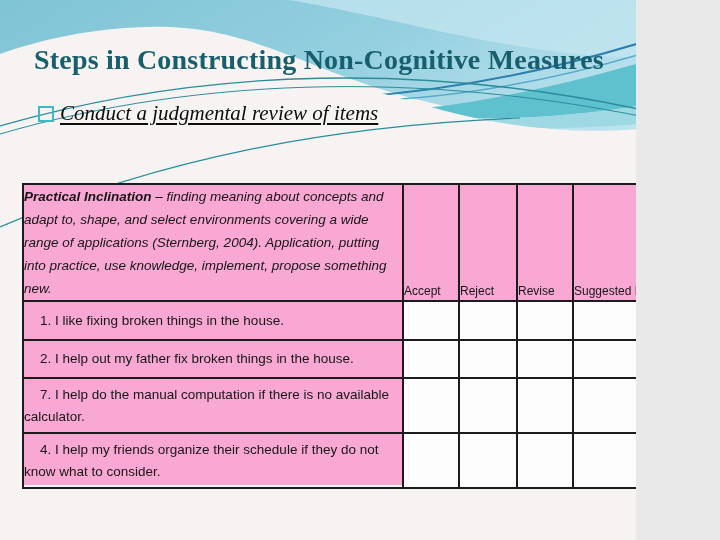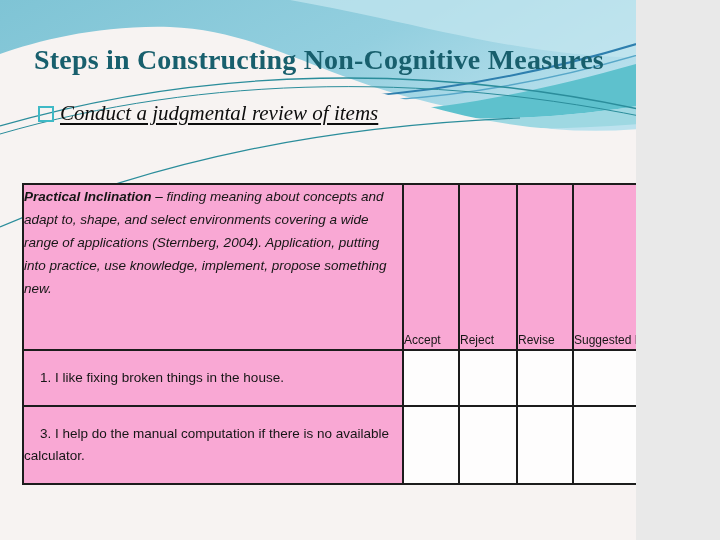--- a/index.html
+++ b/index.html
@@ -157,22 +157,36 @@
         <td class="head-cell">Revise</td>
         <td class="head-cell">Suggested Revision</td>
       </tr>
       <tr style="height:39px">
         <td class="item-cell">1. I like fixing broken things in the house.</td>
         <td class="empty-cell"></td>
         <td class="empty-cell"></td>
         <td class="empty-cell"></td>
         <td class="empty-cell"></td>
       </tr>
+      <tr style="height:38px">
+        <td class="item-cell">2. I help out my father fix broken things in the house.</td>
+        <td class="empty-cell"></td>
+        <td class="empty-cell"></td>
+        <td class="empty-cell"></td>
+        <td class="empty-cell"></td>
+      </tr>
       <tr style="height:55px">
-        <td class="item-cell">3. I help do the manual computation if there is no available calculator.</td>
+        <td class="item-cell">7. I help do the manual computation if there is no available calculator.</td>
+        <td class="empty-cell"></td>
+        <td class="empty-cell"></td>
+        <td class="empty-cell"></td>
+        <td class="empty-cell"></td>
+      </tr>
+      <tr style="height:55px">
+        <td class="item-cell">4. I help my friends organize their schedule if they do not know what to consider.</td>
         <td class="empty-cell"></td>
         <td class="empty-cell"></td>
         <td class="empty-cell"></td>
         <td class="empty-cell"></td>
       </tr>
     </tbody>
       </table>
   </div>
 
 </div>

